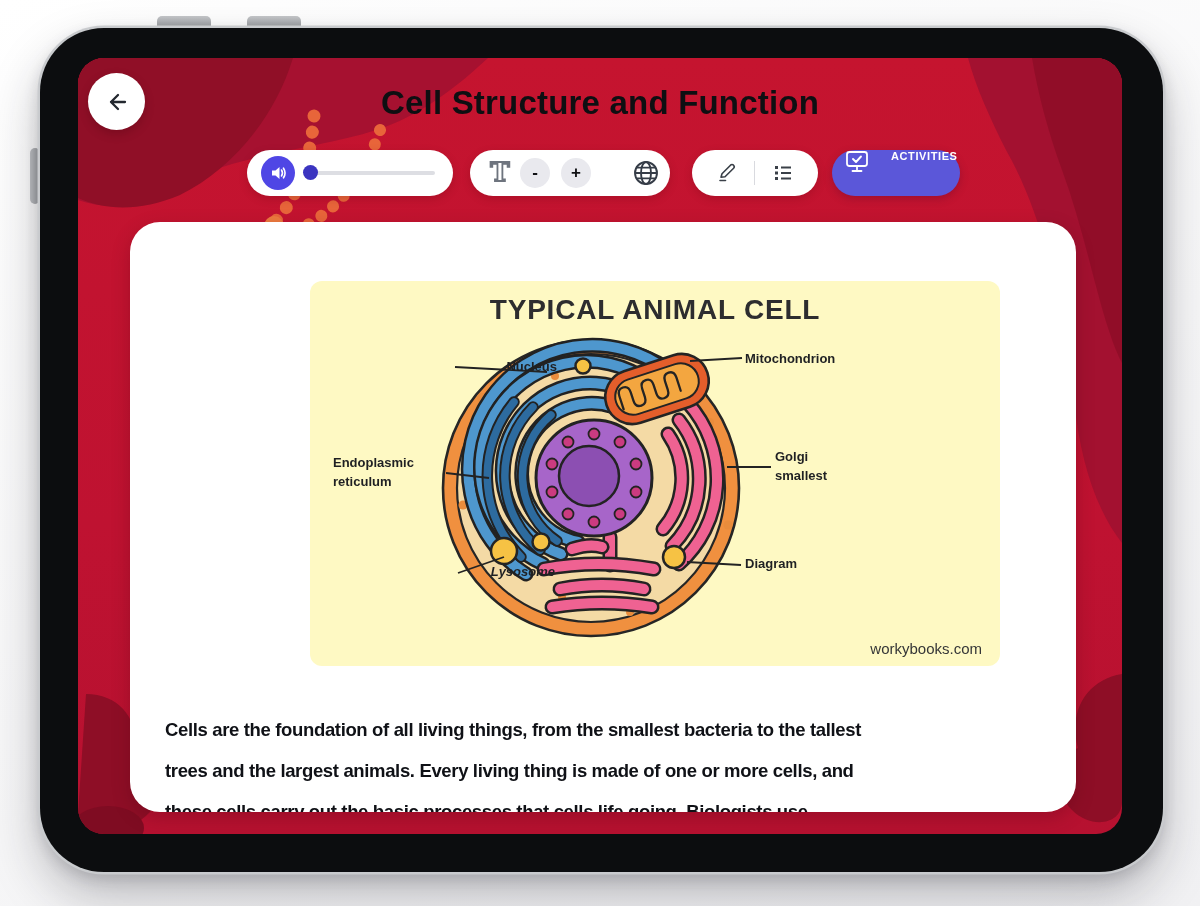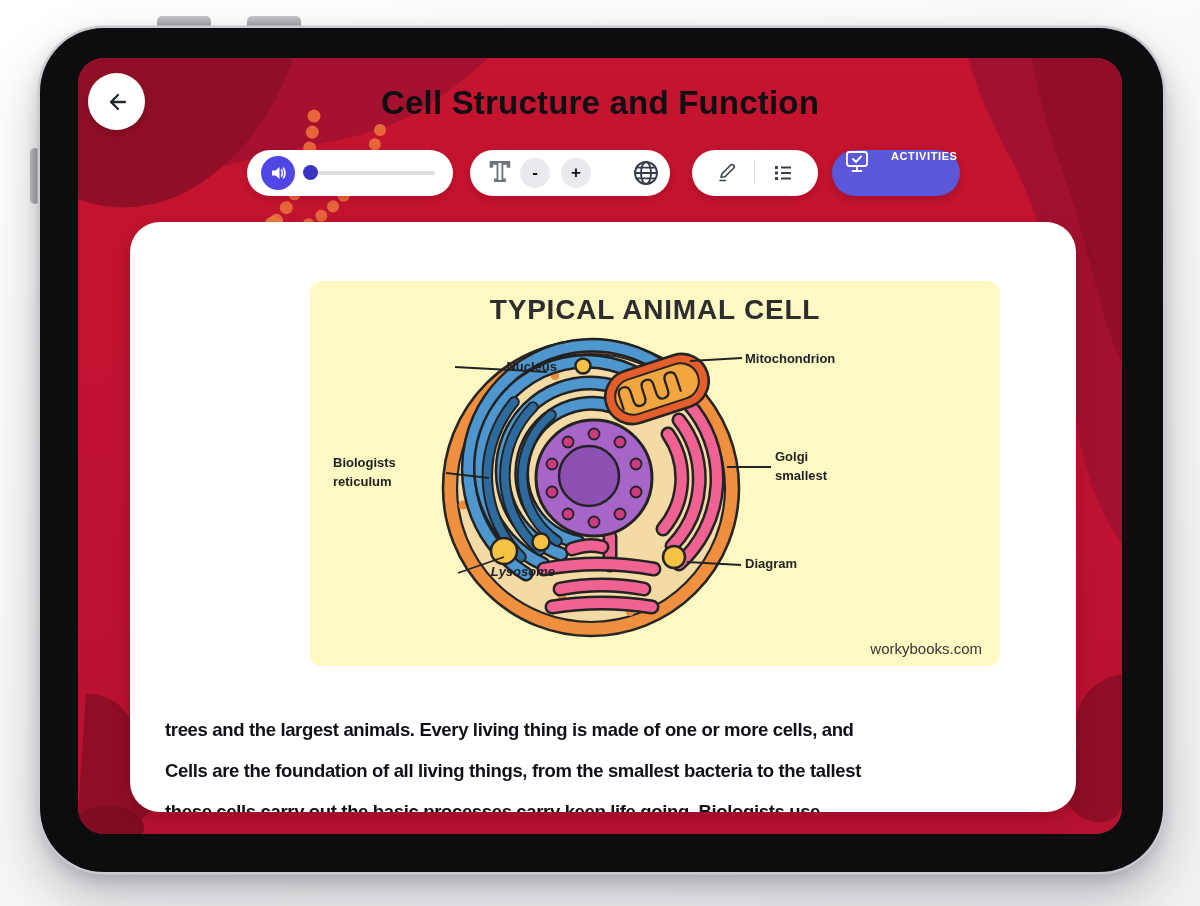--- a/index.html
+++ b/index.html
@@ -261,30 +261,30 @@
               <path d="M136,192 L179,197"></path>
                 <path d="M417,186 L461,186"></path>
               <path d="M148,292 L194,276"></path>
                 <path d="M377,281 L431,284"></path>
             </g>
           </svg>
 
           <div class="panel-title">TYPICAL ANIMAL CELL</div>
           <div class="dlabel" style="right:443px; top:76px;">Nucleus</div>
           <div class="dlabel" style="left:435px; top:68px;">Mitochondrion</div>
-          <div class="dlabel" style="left:23px; top:172px;"><span>Biologists</span><br><span>reticulum</span></div>
+          <div class="dlabel" style="left:23px; top:172px;"><span>Endoplasmic</span><br><span>reticulum</span></div>
           <div class="dlabel" style="left:465px; top:166px;"><span>Golgi</span><br><span>smallest</span></div>
           <div class="dlabel" style="right:445px; top:281px;font-style:italic;">Lysosome</div>
           <div class="dlabel" style="left:435px; top:273px;">Diagram</div>
           <div class="watermark">workybooks.com</div>
         </div>
 
 
         <div class="body-text">
+          <div class="body-line">Cells are the foundation of all living things, from the smallest bacteria to the tallest</div>
           <div class="body-line">trees and the largest animals. Every living thing is made of one or more cells, and</div>
-          <div class="body-line">Cells are the foundation of all living things, from the smallest bacteria to the tallest</div>
-          <div class="body-line">these cells carry out the basic processes carry keep life going. Biologists use</div>
+          <div class="body-line">these cells carry out the basic processes that cells life going. Biologists use</div>
         </div>
       </div>
 
     </div>
   </div>
 </div>
 
 </body></html>

